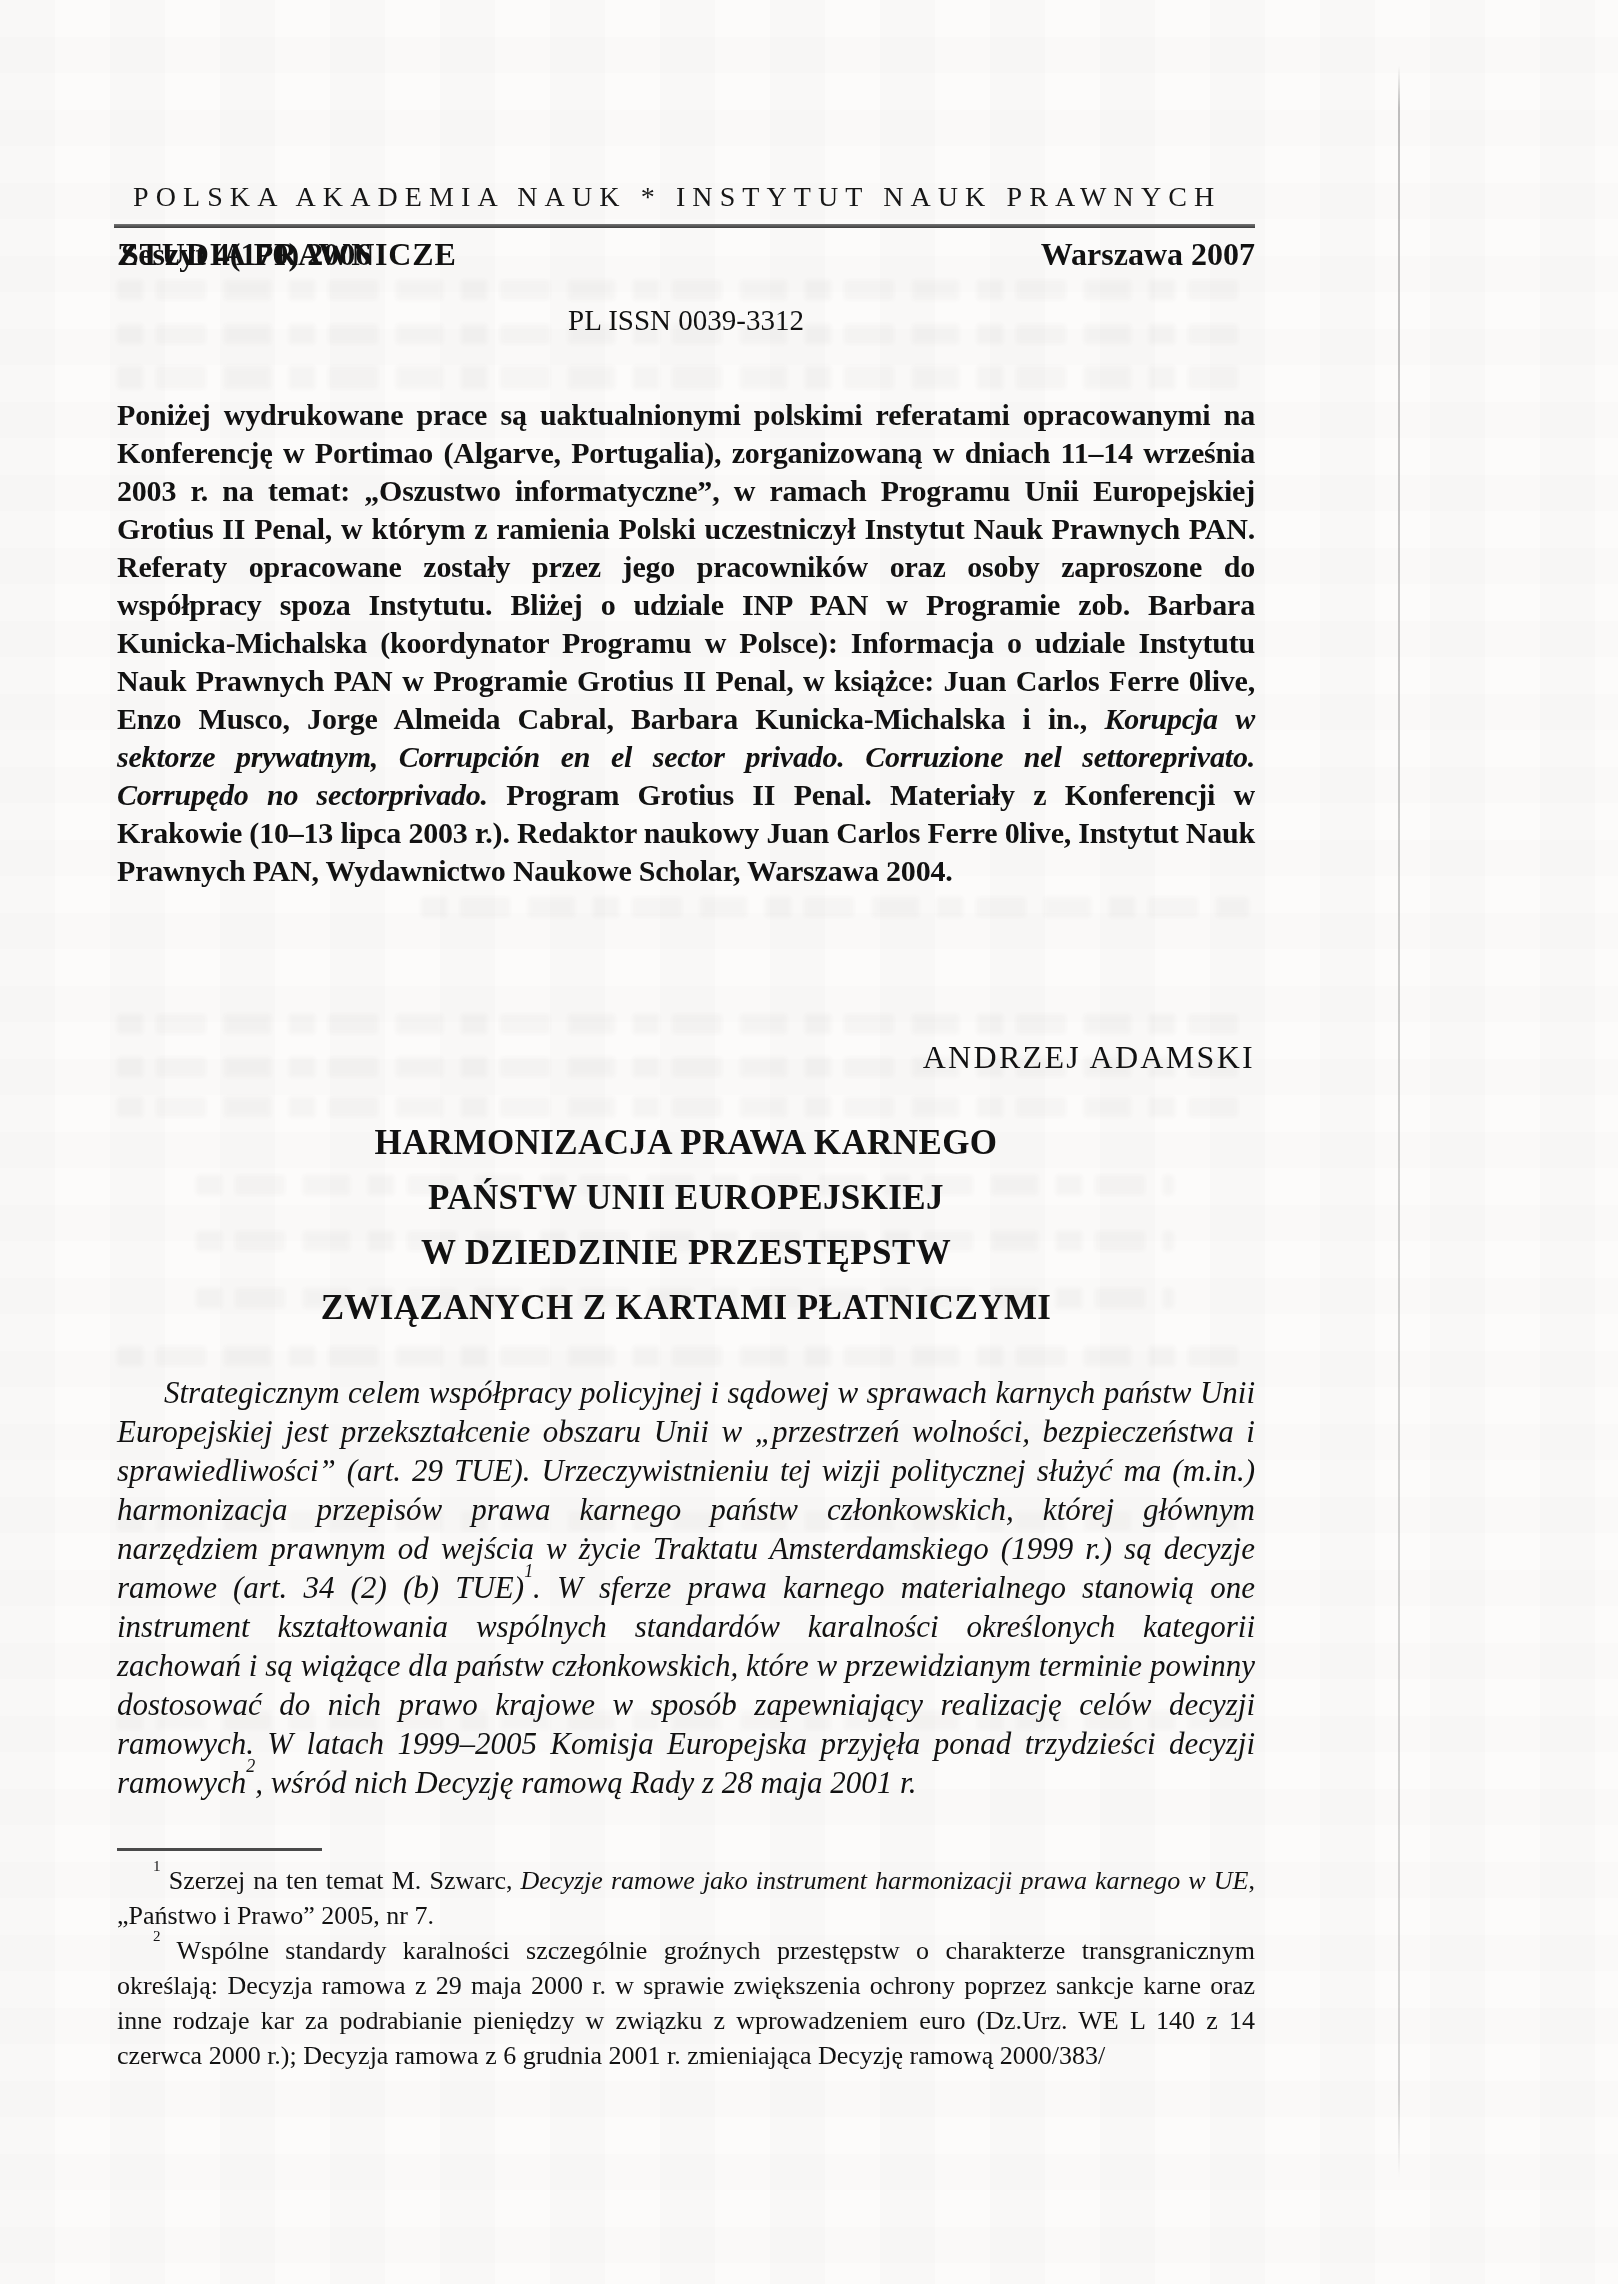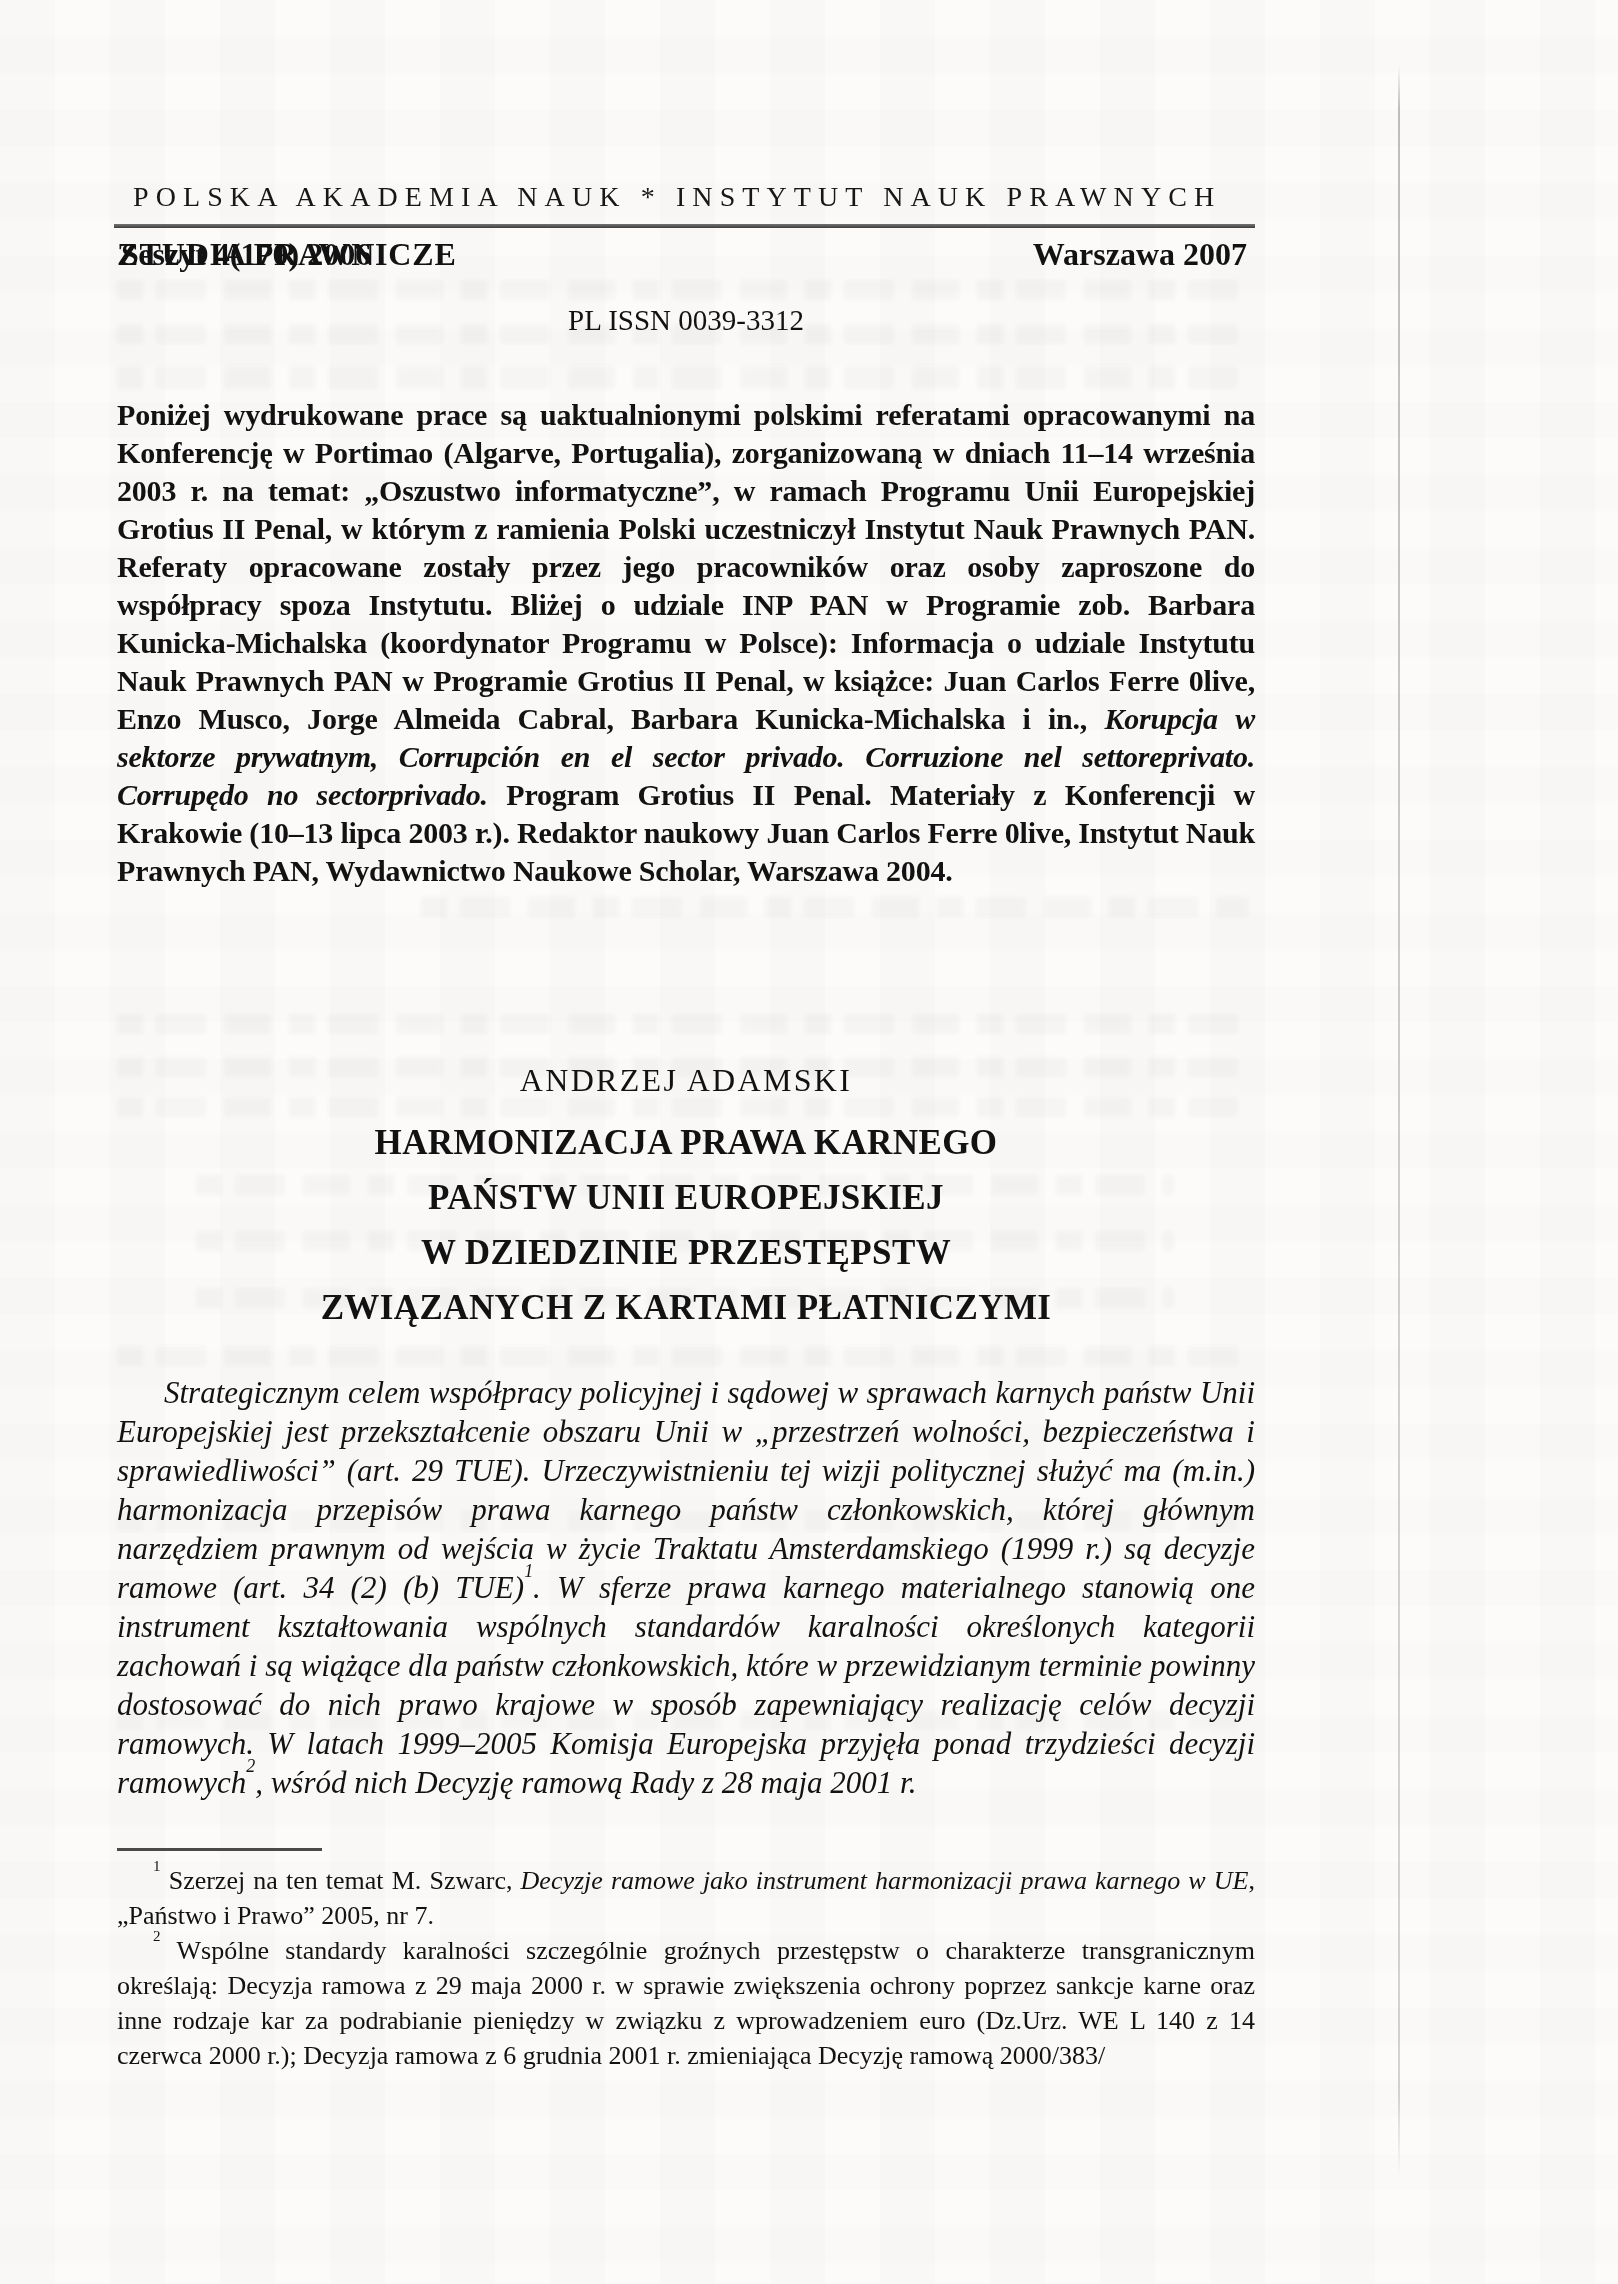--- a/index.html
+++ b/index.html
@@ -43,30 +43,30 @@
     position:absolute; left:117px; top:181px; width:1138px;
     font-size:28px; letter-spacing:7.1px; white-space:nowrap; color:#171717;margin-left:16px;
   }
   .rule {
     position:absolute; left:114px; top:224px; width:1141px; height:3.8px;
     background:linear-gradient(180deg,#757575,#3d3d3d);
   }
   .journal-row { position:absolute; left:117px; top:236px; width:1138px; height:39px; font-weight:700; font-size:32px; }
   .journal-row .left  { position:absolute; left:0; top:0; }
   .journal-row .mid   { position:absolute; left:4px; top:0; width:100%; letter-spacing:0.8px; }
-  .journal-row .right { position:absolute; right:8px; top:0; }
+  .journal-row .right { position:absolute; right:0; top:0; }
   .issn { position:absolute; left:117px; top:304px; width:1138px; text-align:center; font-size:29px; }
   .editorial {
     position:absolute; left:117px; top:396px; width:1138px; margin:0;
     font-weight:700; font-size:30px; line-height:38px;
     text-align:justify; letter-spacing:-0.2px;
   }
   .author {
-    position:absolute; left:117px; top:1062px; width:1138px;
-    text-align:center; font-size:32px; letter-spacing:2.3px;
+    position:absolute; left:117px; top:1039px; width:1138px;
+    text-align:right; font-size:32px; letter-spacing:2.3px;
   }
   .title {
     position:absolute; left:117px; top:1115px; width:1138px; margin:0;
     text-align:center; font-size:35px; font-weight:700; line-height:55px; letter-spacing:0.4px;font-family:Liberation Serif, serif;
   }
   .title .tl { display:block; }
   .body-par {
     position:absolute; left:117px; top:1373px; width:1138px; margin:0;
     font-size:31px; line-height:39px; text-align:justify; text-indent:47px;font-style:italic;
   }

